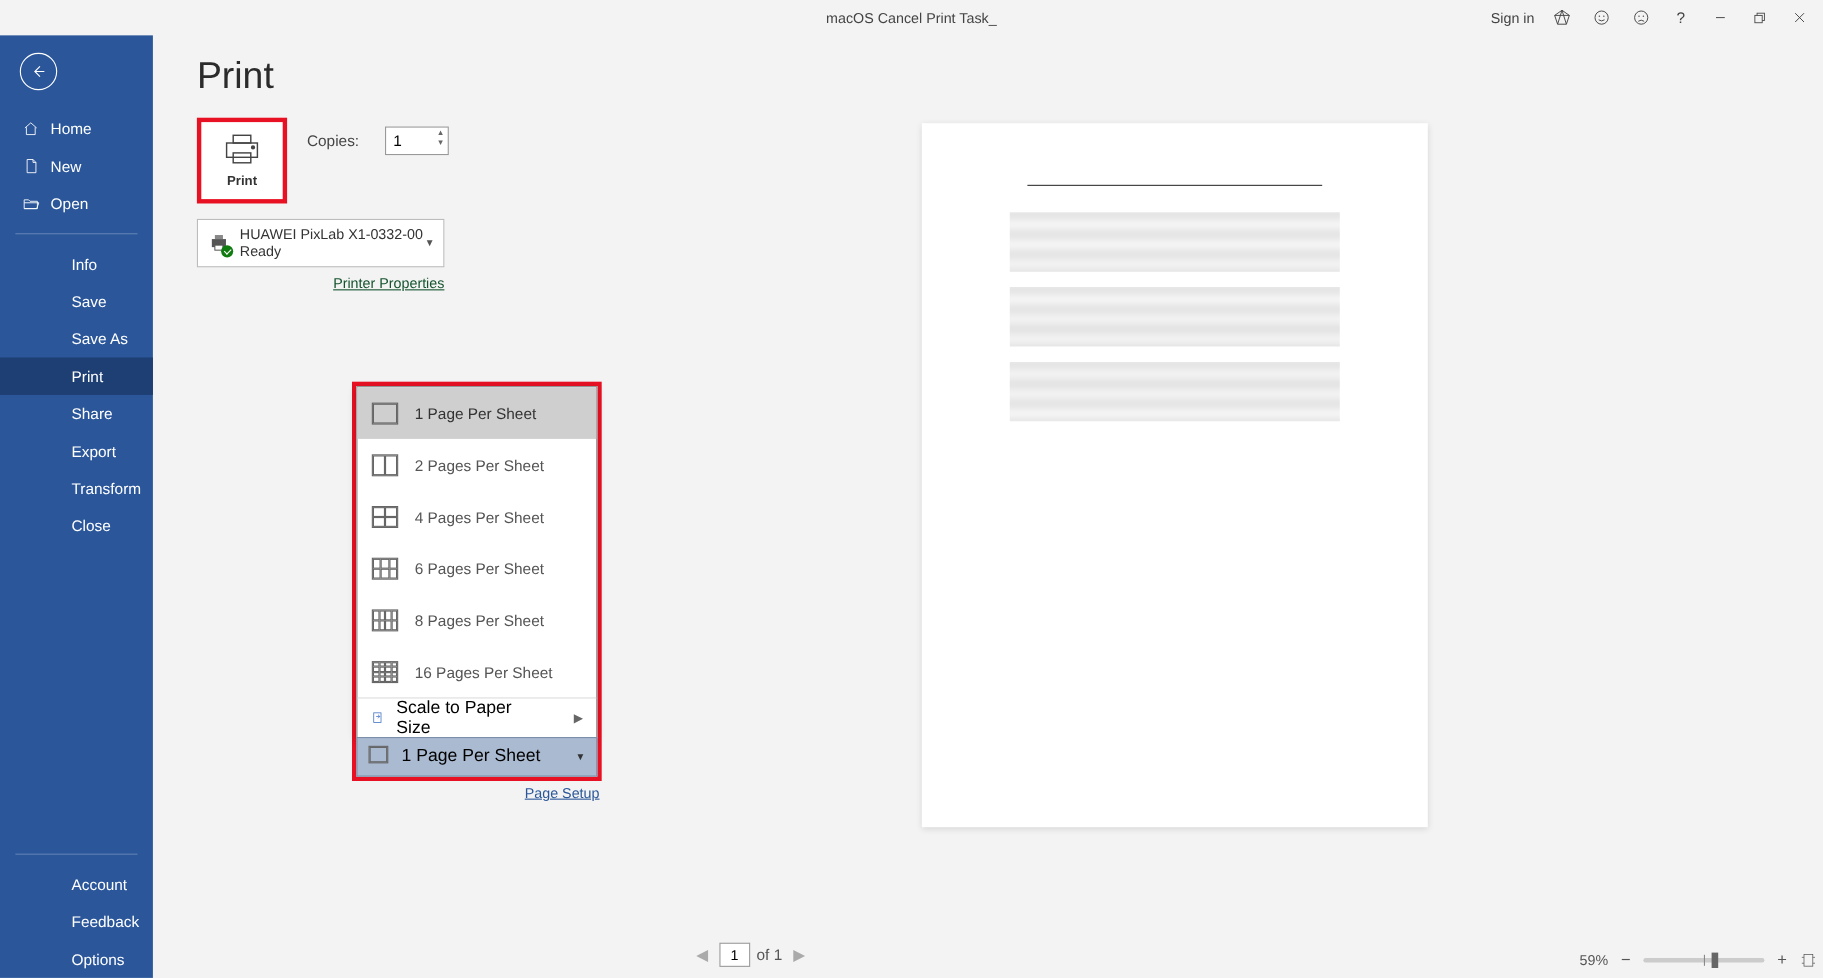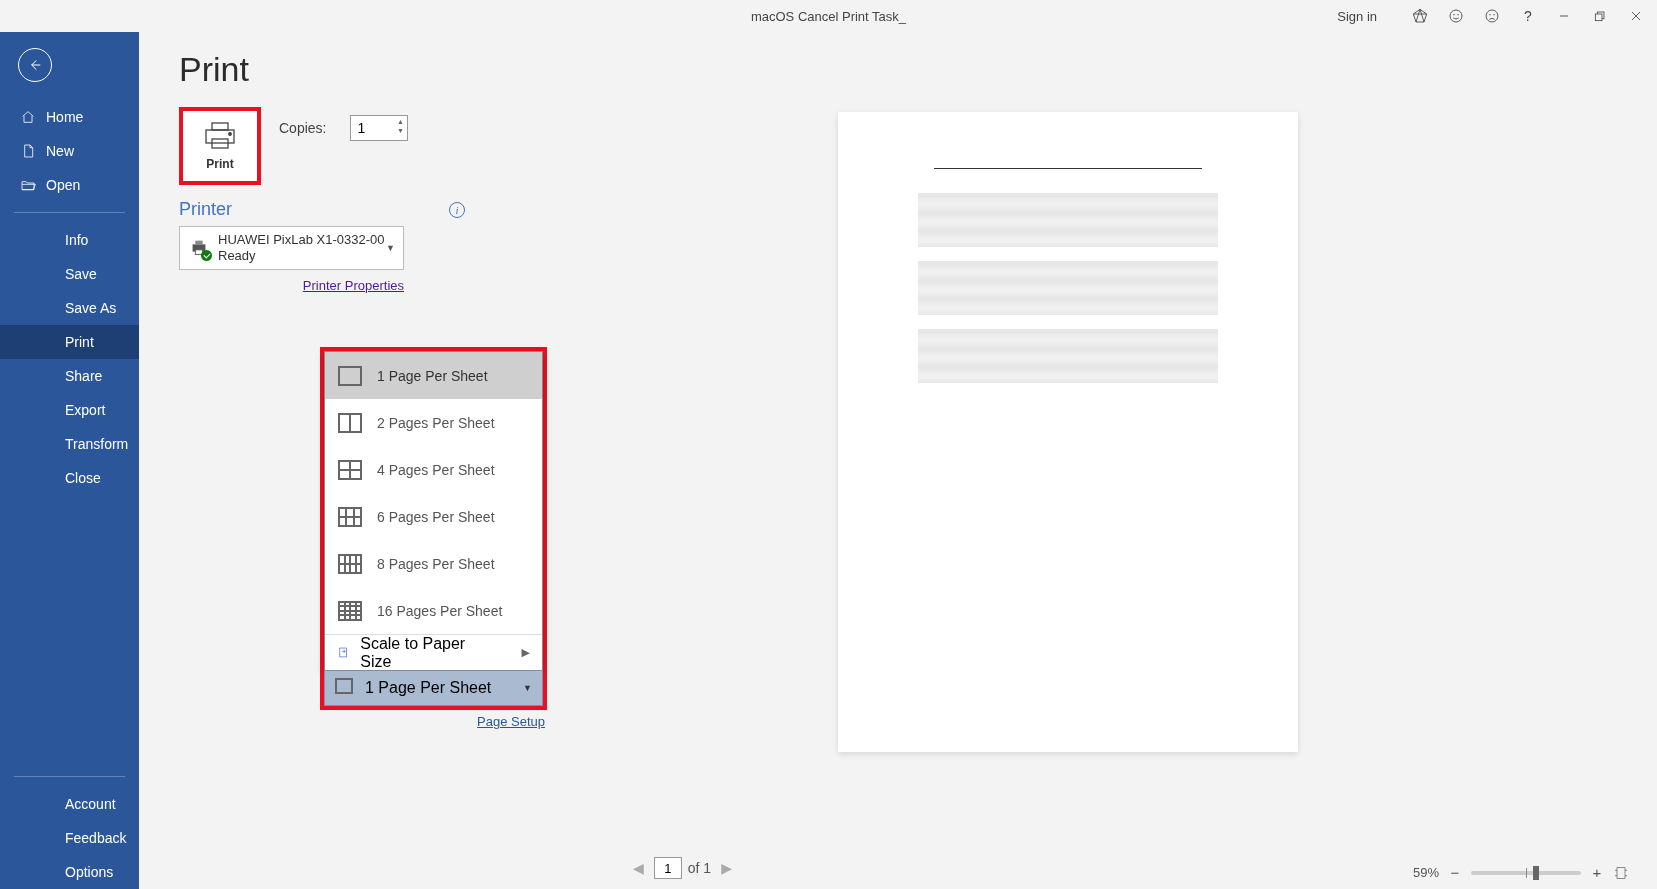--- a/index.html
+++ b/index.html
@@ -5,21 +5,21 @@
 * { box-sizing: border-box; margin: 0; padding: 0; font-family: "Segoe UI", Arial, sans-serif; }
 html, body { width: 100%; height: 100%; overflow: hidden; background: #f3f3f3; }
 
 .app { display: flex; flex-direction: column; width: 1657px; height: 889px; background: #f3f3f3; position: relative; }
 
 
 .titlebar { height: 32px; display: flex; align-items: center; justify-content: center; position: relative; background: #f3f3f3; }
 .titlebar-title { font-size: 13px; color: #444; }
 .titlebar-right { position: absolute; right: 0; top: 0; height: 32px; display: flex; align-items: center; gap: 2px; padding-right: 4px; }
 .titlebar-right .tbtn { width: 34px; height: 28px; display: flex; align-items: center; justify-content: center; font-size: 14px; color: #444; cursor: pointer; }
-.titlebar-right .signin { font-size: 13px; color: #444; margin-right: 24px; cursor: pointer; }
+.titlebar-right .signin { font-size: 13px; color: #444; margin-right: 6px; cursor: pointer; }
 .titlebar-right .tbtn svg { width: 16px; height: 16px; }
 
 
 .main { flex: 1; display: flex; min-height: 0; }
 
 
 .sidebar { width: 139px; background: #2b579a; color: #fff; display: flex; flex-direction: column; padding-top: 16px; }
 .back-btn { width: 34px; height: 34px; border: 1.5px solid #fff; border-radius: 50%; margin-left: 18px; margin-bottom: 18px; display: flex; align-items: center; justify-content: center; cursor: pointer; }
 .back-btn svg { width: 16px; height: 16px; stroke: #fff; fill: none; stroke-width: 1.5; }
 .side-item { display: flex; align-items: center; gap: 10px; padding: 9px 16px 9px 20px; font-size: 14px; cursor: pointer; }
@@ -52,21 +52,21 @@
 .info-icon { width: 16px; height: 16px; border: 1.3px solid #4472c4; border-radius: 50%; display: flex; align-items: center; justify-content: center; color: #4472c4; font-size: 11px; font-style: italic; font-family: Georgia, serif; cursor: pointer; }
 
 .printer-select { width: 225px; height: 44px; border: 1px solid #bcbcbc; background: #fff; display: flex; align-items: center; padding: 0 8px; cursor: pointer; position: relative; }
 .printer-icon { width: 22px; height: 22px; margin-right: 8px; position: relative; }
 .printer-icon svg { width: 22px; height: 22px; }
 .printer-status-dot { position: absolute; right: -2px; bottom: -2px; width: 11px; height: 11px; border-radius: 50%; background: #107c10; display: flex; align-items: center; justify-content: center; }
 .printer-status-dot::after { content: ""; width: 5px; height: 3px; border-left: 1.5px solid #fff; border-bottom: 1.5px solid #fff; transform: rotate(-45deg); margin-top: -1px; }
 .printer-text { display: flex; flex-direction: column; font-size: 13px; color: #333; line-height: 16px; }
 .printer-caret { position: absolute; right: 8px; top: 50%; transform: translateY(-50%); font-size: 9px; color: #555; }
 .link-right { text-align: right; margin-top: 6px; width: 225px; }
-.link-right a { font-size: 13px; color: #4c1d95; text-decoration: underline; cursor: pointer; }
+.link-right a { font-size: 13px; color: #14532d; text-decoration: underline; cursor: pointer; }
 
 
 .red-box { border: 4px solid #e81123; width: 227px; position: absolute; left: 181px; }
 .dropdown-group { position: absolute; top: 315px; }
 .dd-open { background: #fff; border: 1px solid #888; box-shadow: 0 3px 8px rgba(0,0,0,0.2); }
 .dd-item { display: flex; align-items: center; gap: 14px; height: 47px; padding: 0 12px; cursor: pointer; }
 .dd-item.selected { background: #cfcfcf; }
 .dd-item .dd-ico { width: 26px; height: 26px; display: flex; align-items: center; justify-content: center; }
 .dd-item .dd-label { font-size: 14px; color: #555; }
 .dd-item.selected .dd-label { color: #333; }
@@ -85,21 +85,21 @@
 .doc-page { width: 460px; height: 640px; background: #fff; box-shadow: 0 2px 6px rgba(0,0,0,0.12); padding: 46px 52px; }
 .doc-line { height: 1px; background: #333; margin: 10px 44px 24px 44px; }
 .blur-block { height: 54px; background: #fff; margin: 6px 28px 14px 28px; position: relative; overflow: hidden; }
 .blur-block::before { content: ""; position: absolute; inset: -8px; background: repeating-linear-gradient(0deg, #e2e2e2 0 12px, #fff 12px 18px); filter: blur(4px); }
 
 
 .preview-pager { position: absolute; left: 490px; bottom: 10px; display: flex; align-items: center; gap: 6px; font-size: 14px; color: #555; }
 .preview-pager .arrow { font-size: 14px; color: #aaa; cursor: pointer; padding: 0 4px; }
 .preview-pager input { width: 28px; height: 22px; border: 1px solid #999; text-align: center; font-size: 13px; }
 
-.zoom-bar { position: absolute; right: 28px; bottom: 8px; display: flex; align-items: center; gap: 8px; font-size: 13px; color: #555; }
+.zoom-bar { position: absolute; right: 5px; bottom: 8px; display: flex; align-items: center; gap: 8px; font-size: 13px; color: #555; }
 .zoom-slider { width: 110px; height: 4px; background: #ccc; position: relative; border-radius: 2px; }
 .zoom-slider .tick { position: absolute; top: -3px; width: 1px; height: 10px; background: #888; left: 50%; }
 .zoom-slider .thumb { position: absolute; top: -5px; width: 6px; height: 14px; background: #666; left: 56%; }
 .zoom-btn { cursor: pointer; font-size: 15px; color: #555; width: 16px; text-align: center; }
 .fit-btn { width: 16px; height: 16px; cursor: pointer; }
 .fit-btn svg { width: 16px; height: 16px; stroke: #555; fill: none; }
 
 
 .pps { width: 24px; height: 20px; border: 1.3px solid #666; display: grid; }
 .pps div { border: 0.8px solid #666; }
@@ -246,24 +246,20 @@
             <span class="spinner-box">
               <input class="copies-input" value="1" style="">
               <span class="spinner-arrows">
                 <span>▲</span>
                 <span>▼</span>
               </span>
             </span>
           </div>
         </div>
 
-        <div class="section-head">
-          <span class="section-title">Printer</span>
-          <span class="info-icon">i</span>
-        </div>
         <div class="printer-select">
           <span class="printer-icon">
             <svg viewBox="0 0 24 24">
                 <rect x="5" y="8" width="14" height="8" fill="#555" stroke="none"></rect>
                 <rect x="8" y="4" width="8" height="4" fill="#888" stroke="none"></rect>
                 <rect x="8" y="14" width="8" height="5" fill="#fff" stroke="#555"></rect>
               </svg>
             <span class="printer-status-dot"></span>
           </span>
           <span class="printer-text">

